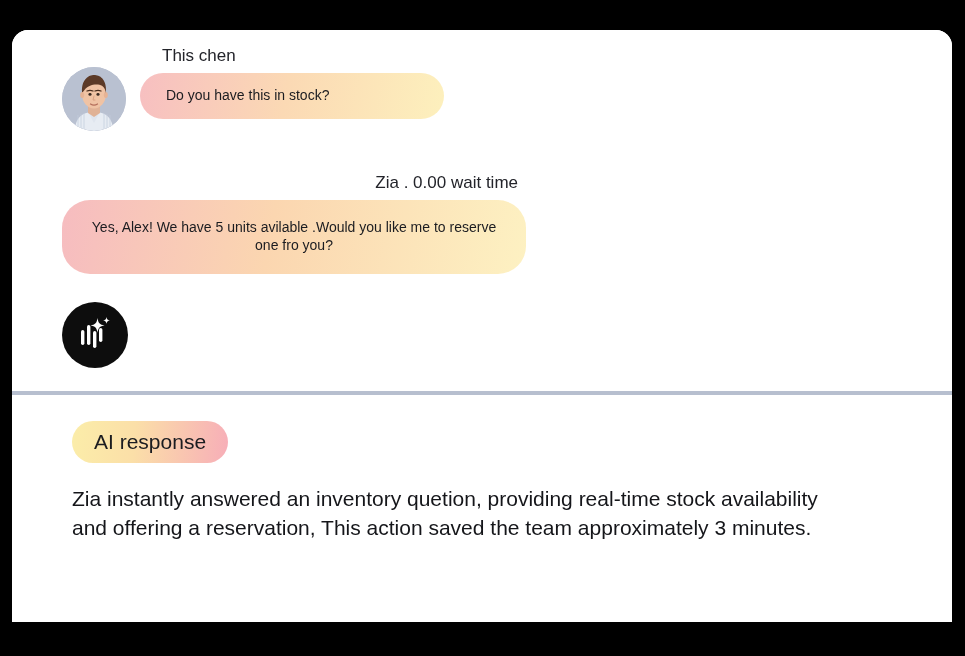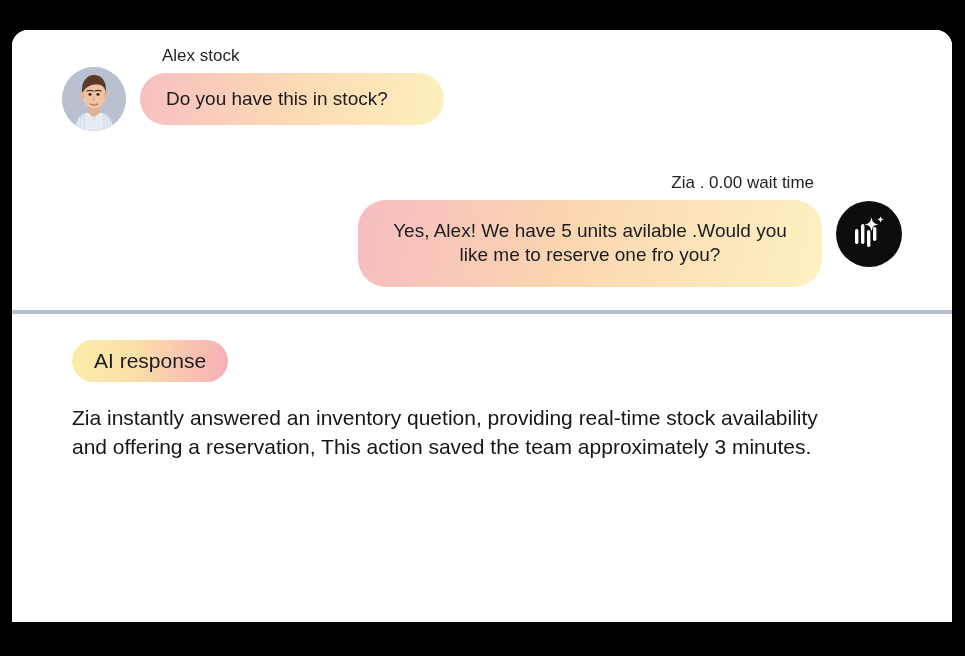--- a/index.html
+++ b/index.html
@@ -61,20 +61,21 @@
     position: relative;
   }
 
   .msg-row {
     display: flex;
     align-items: flex-start;
     padding: 0 50px 0 50px;
   }
   .msg-row.outgoing {
     justify-content: flex-end;
+    flex-direction: column;
   }
 
   
   .avatar {
     width: 64px;
     height: 64px;
     border-radius: 50%;
     overflow: hidden;
     flex: 0 0 auto;
     margin-top: 21px;
@@ -100,21 +101,21 @@
     margin: 0 0 7px 22px;
     white-space: nowrap;
   }
   .msg-meta.right {
     margin: 0 8px 7px 0;
   }
 
   .bubble {
     border-radius: 28px;
     padding: 14px 26px;
-    font-size: 19px;
+    font-size: 14px;
     line-height: 1.28;
     color: #1b1c20;
     box-sizing: border-box;
   }
   .bubble.incoming {
     background: linear-gradient(100deg, #f7bfc1 0%, #fbd9b4 48%, #fdf0bd 100%);
     min-width: 304px;
   }
   .bubble.outgoing {
     background: linear-gradient(100deg, #f6bcc0 0%, #fbd6b0 45%, #fdf1c2 100%);
@@ -214,21 +215,21 @@
             <ellipse cx="28" cy="27.4" rx="1.6" ry="1.4" fill="#3b2a22"></ellipse>
             <ellipse cx="36" cy="27.4" rx="1.6" ry="1.4" fill="#3b2a22"></ellipse>
 
             <path d="M32 29 L31 33 L33 33" stroke="#d9a182" stroke-width="1" fill="none" stroke-linecap="round"></path>
 
             <path d="M28.5 37 Q32 39.2 35.5 37" stroke="#b5705c" stroke-width="1.3" fill="none" stroke-linecap="round"></path>
           </g>
         </svg>
       </div>
       <div class="msg-stack">
-        <div class="msg-meta">Alex stock</div>
+        <div class="msg-meta">This chen</div>
         <div class="bubble incoming">Do you have this in stock?</div>
       </div>
     </div>
 
     <div class="msg-row outgoing" style="margin-top:42px;">
       <div class="msg-stack right">
         <div class="msg-meta right">Zia . 0.00 wait time</div>
         <div class="bubble outgoing">Yes, Alex! We have 5 units avilable .Would you like me to reserve one fro you?</div>
       </div>
       <div class="zia-avatar">

